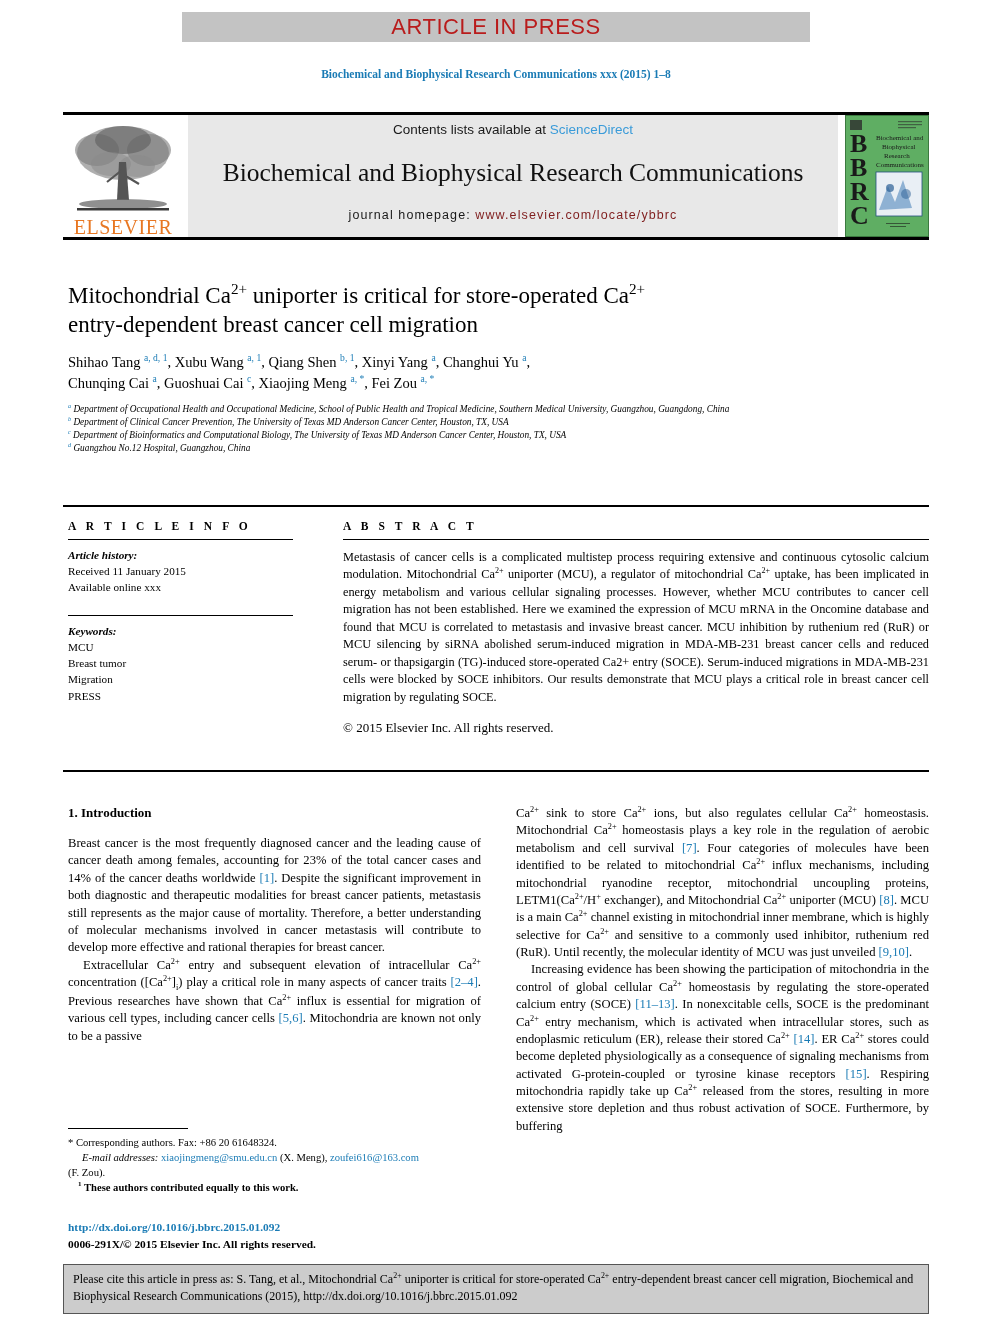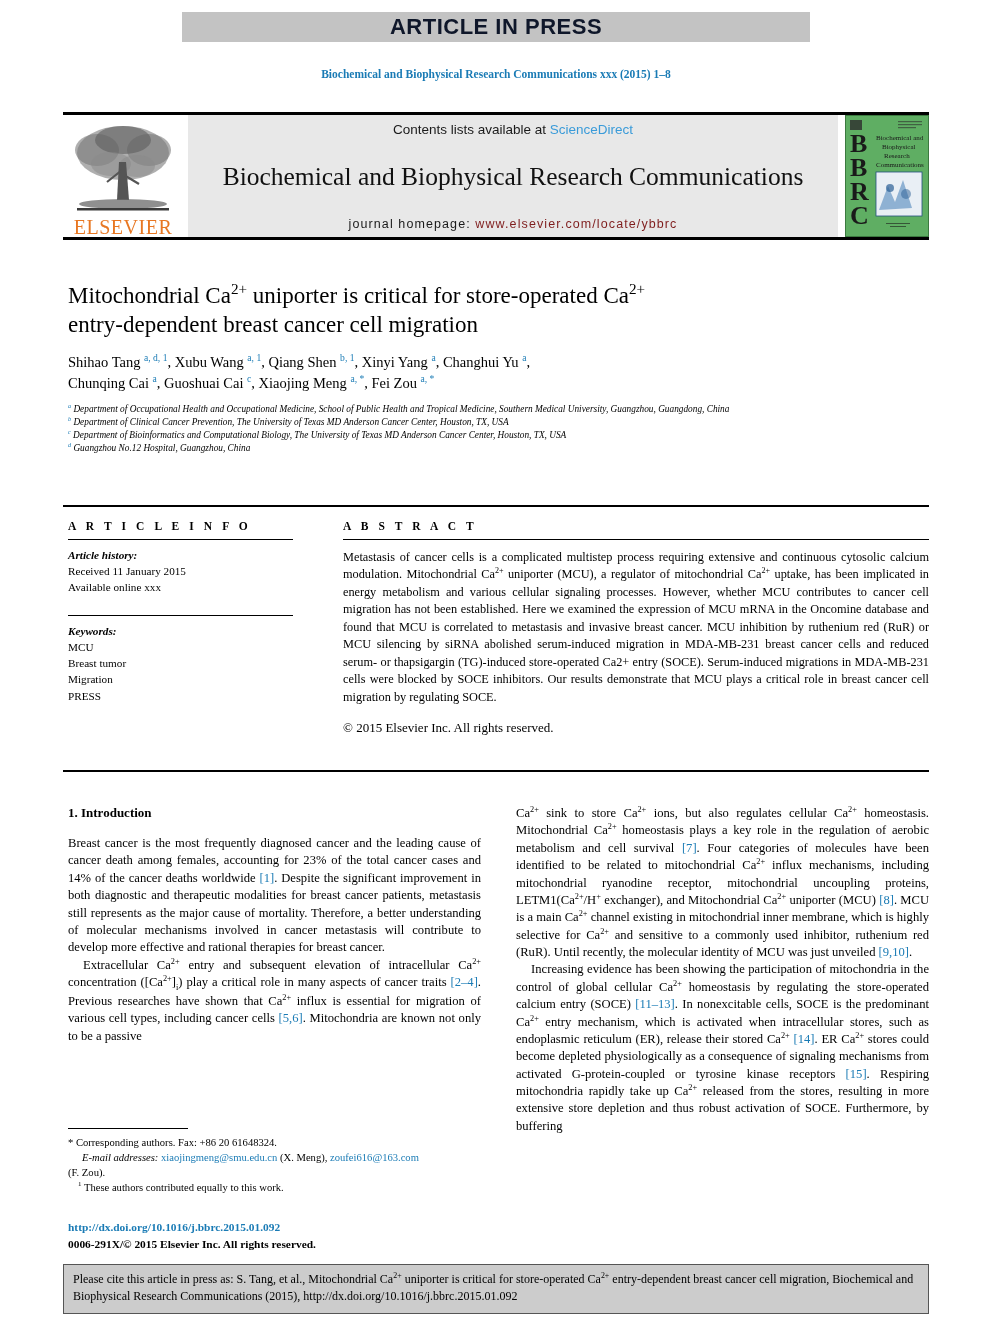--- a/index.html
+++ b/index.html
@@ -17,23 +17,23 @@
   }
 
   
   .press-banner {
     position: absolute;
     left: 182px;
     top: 12px;
     width: 628px;
     height: 30px;
     background: #c3c3c3;
-    color: #0f172a;
+    color: #b91c1c;
     font-family: "Liberation Sans", sans-serif;
-    font-weight: bold;
+    font-weight: normal;
     font-size: 22px;
     letter-spacing: 0.5px;
     display: flex;
     align-items: center;
     justify-content: center;
   }
 
   
   .running-head {
     position: absolute;
@@ -95,21 +95,21 @@
     position: absolute;
     left: 125px;
     top: 0px;
     width: 650px;
     height: 122px;
     background: #e8e8e8;
     display: flex;
     flex-direction: column;
     align-items: center;
     justify-content: space-between;
-    padding: 7px 0 6px 0;
+    padding: 7px 0 15px 0;
     box-sizing: border-box;
   }
   .contents-line {
     font-family: "Liberation Sans", sans-serif;
     font-size: 13.5px;
     color: #1a1a1a;
   }
   .contents-line .sd { color: #3a9bd9; }
   .journal-title {
     font-family: "Liberation Serif", serif;
@@ -459,21 +459,21 @@
 <div class="footnotes">
   <div class="fn-rule"></div>
   <div class="fn-text">* Corresponding authors. Fax: +86 20 61648324.</div>
   <div class="fn-text" style="padding-left:14px;">
     <span class="ital">E-mail addresses:</span>
     <span class="email">xiaojingmeng@smu.edu.cn</span>
     <span>(X. Meng),</span>
     <span class="email">zoufei616@163.com</span>
   </div>
   <div class="fn-text">(F. Zou).</div>
-  <div class="fn-text" style="padding-left:10px;">
+  <div class="fn-text" style="padding-left:10px;font-weight:bold;">
     <sup>1</sup>
     <span>These authors contributed equally to this work.</span>
   </div>
 </div>
 
 <div class="doi-block">
   <div class="doi-link">http://dx.doi.org/10.1016/j.bbrc.2015.01.092</div>
   <div class="issn">0006-291X/© 2015 Elsevier Inc. All rights reserved.</div>
 </div>
 

